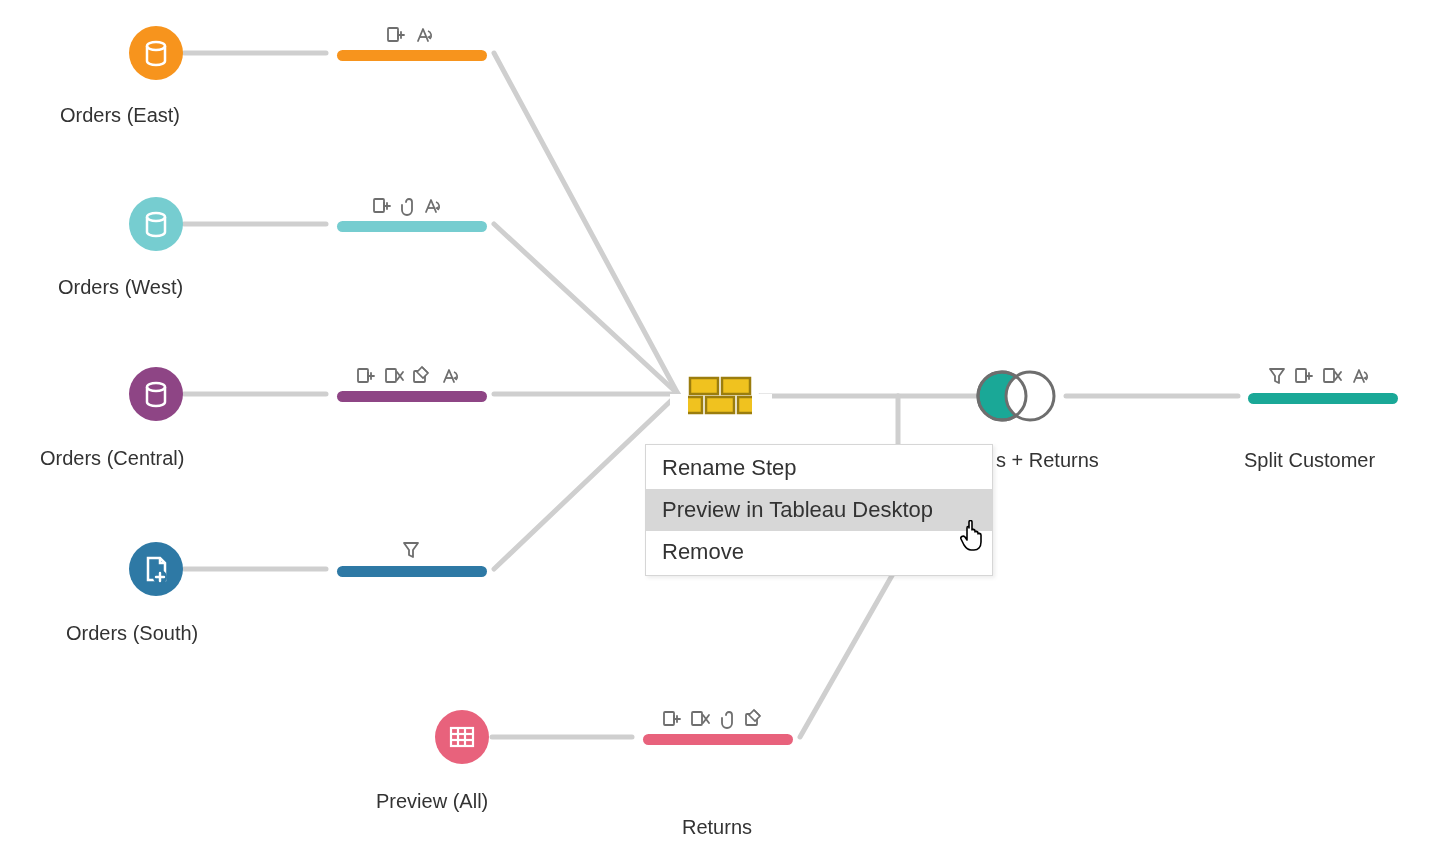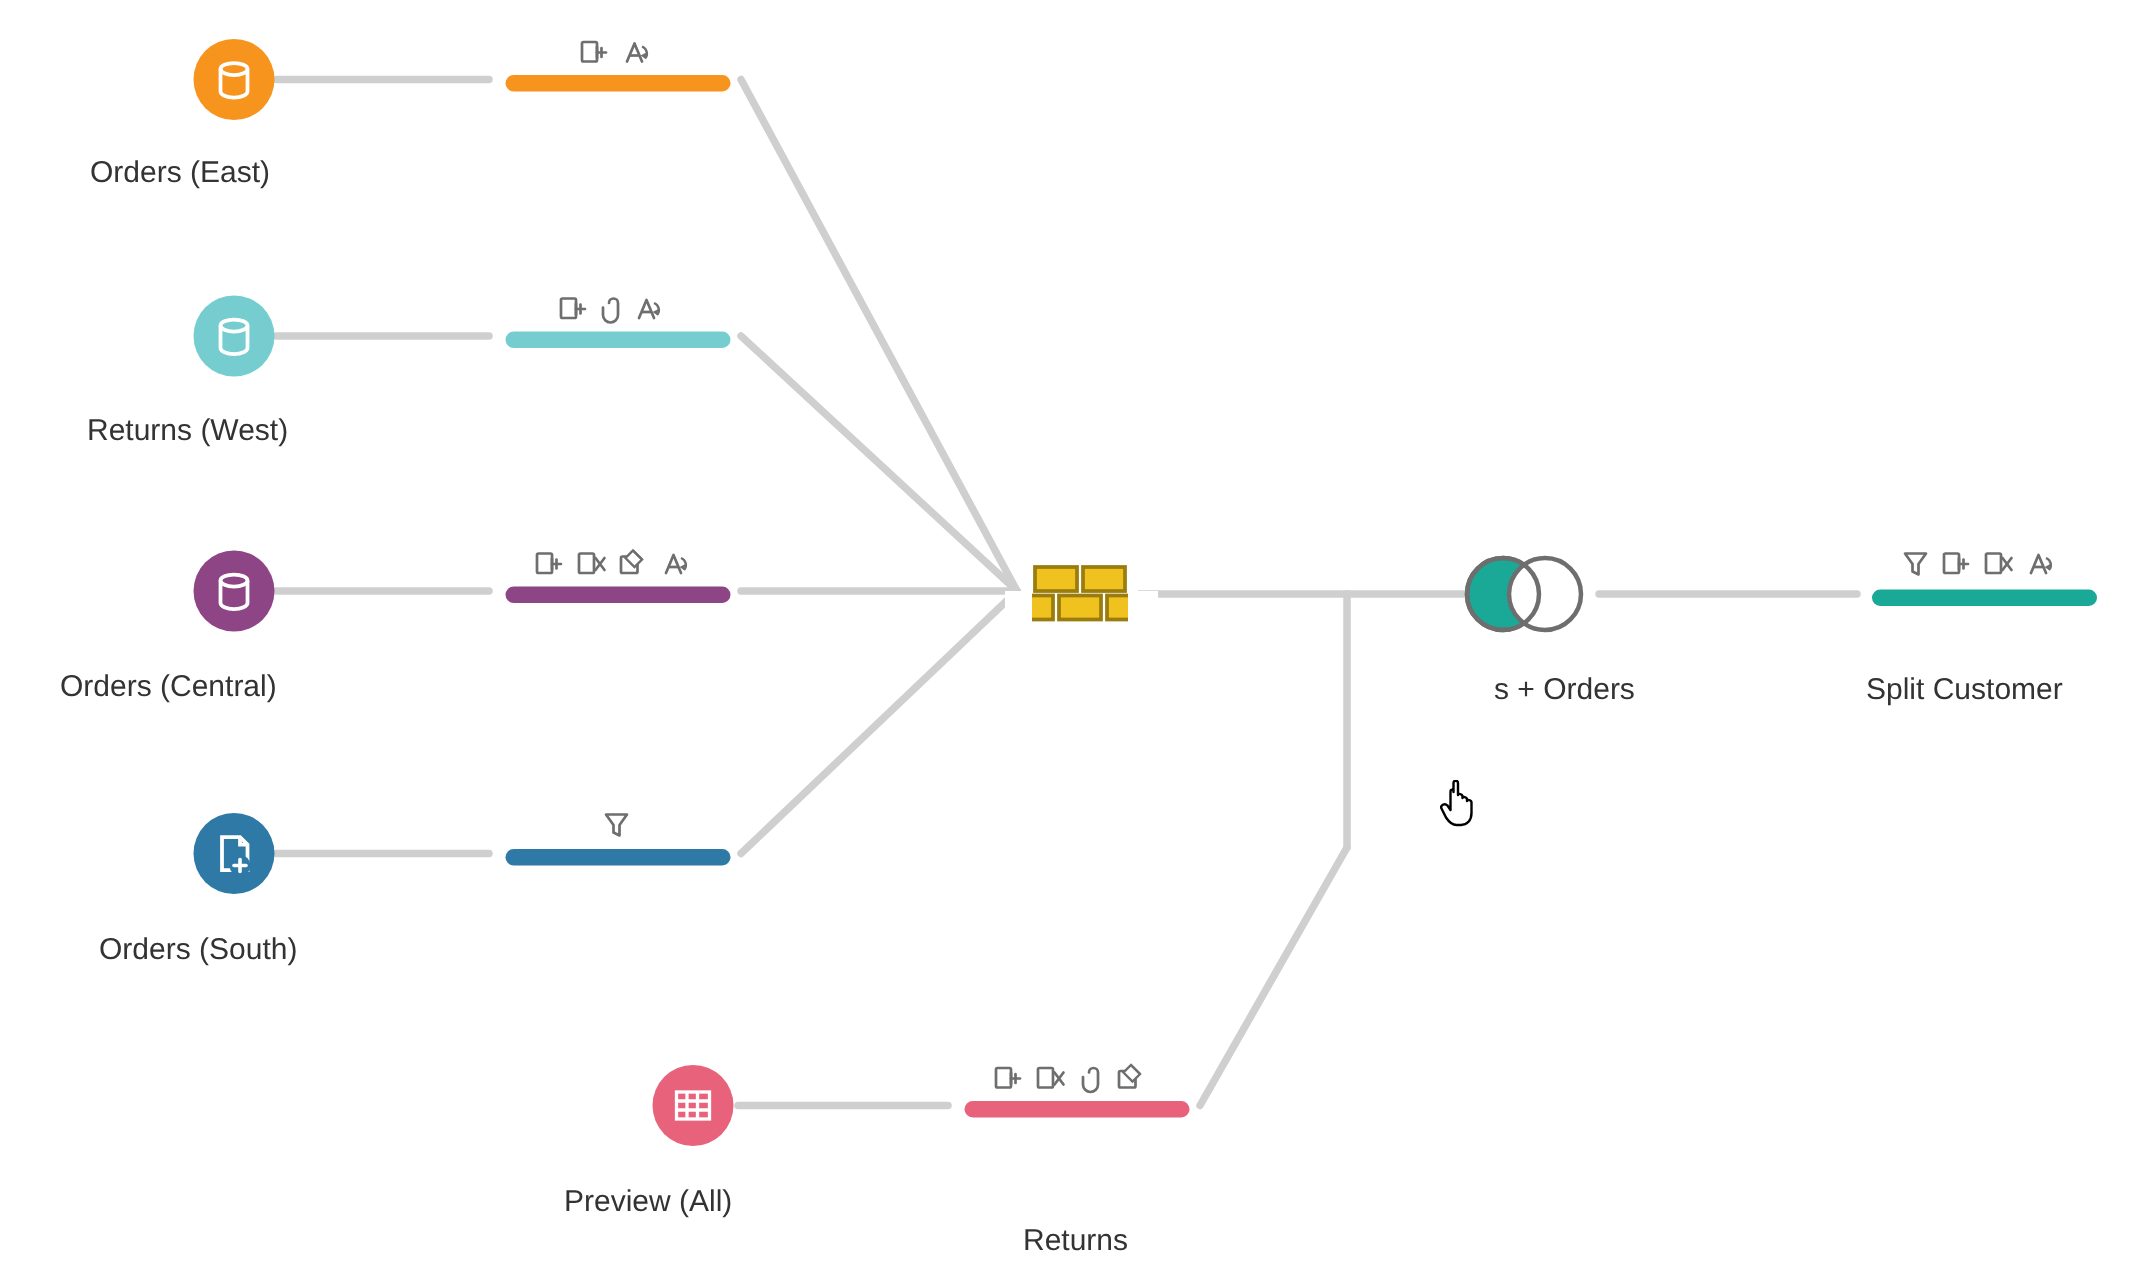--- a/index.html
+++ b/index.html
@@ -233,26 +233,31 @@
     <g transform="translate(1016,396)">
       <circle cx="-14" cy="0" r="24" fill="#1aa897" stroke="#6e6e6e" stroke-width="3"></circle>
       <circle cx="14" cy="0" r="24" fill="#ffffff" stroke="#6e6e6e" stroke-width="3"></circle>
 
       <circle cx="-14" cy="0" r="24" fill="none" stroke="#6e6e6e" stroke-width="3"></circle>
     </g>
 
   </svg>
 
   <div class="node-label" style="left:60px;  top:104px;">Orders (East)</div>
-  <div class="node-label" style="left:58px;  top:276px;">Returns (West)</div>
+  <div class="node-label" style="left:58px;  top:276px;">Orders (West)</div>
   <div class="node-label" style="left:40px;  top:447px;">Orders (Central)</div>
   <div class="node-label" style="left:50px;  top:622px;margin-left:16px;">Orders (South)</div>
   <div class="node-label" style="left:376px; top:790px;">Preview (All)</div>
   <div class="node-label" style="left:682px; top:816px;">Returns</div>
-  <div class="node-label" style="left:996px; top:449px;">s + Orders</div>
+  <div class="node-label" style="left:996px; top:449px;">s + Returns</div>
   <div class="node-label" style="left:1244px;top:449px;">Split Customer</div>
 
+  <div class="context-menu">
+    <div class="menu-item">Rename Step</div>
+    <div class="menu-item hover">Preview in Tableau Desktop</div>
+    <div class="menu-item">Remove</div>
+  </div>
 
   <svg class="cursor-hand" viewBox="0 0 28 32">
     <path d="M 9 2 C 9 0 12 0 12 2 L 12 10 C 12 9 15 9 15 11 L 15 12 C 15 11 18 11 18 13 L 18 14 C 18 13 21 13 21 15 L 21 22 C 21 27 18 30 14 30 L 11 30 C 8 30 6 28 4 25 L 1 19 C 0 17 3 15 5 17 L 7 20 L 7 8 C 7 6 9 6 9 8 Z" fill="#fff" stroke="#000" stroke-width="1.6" stroke-linejoin="round"></path>
   </svg>
 
 </div>
 
 </body></html>

